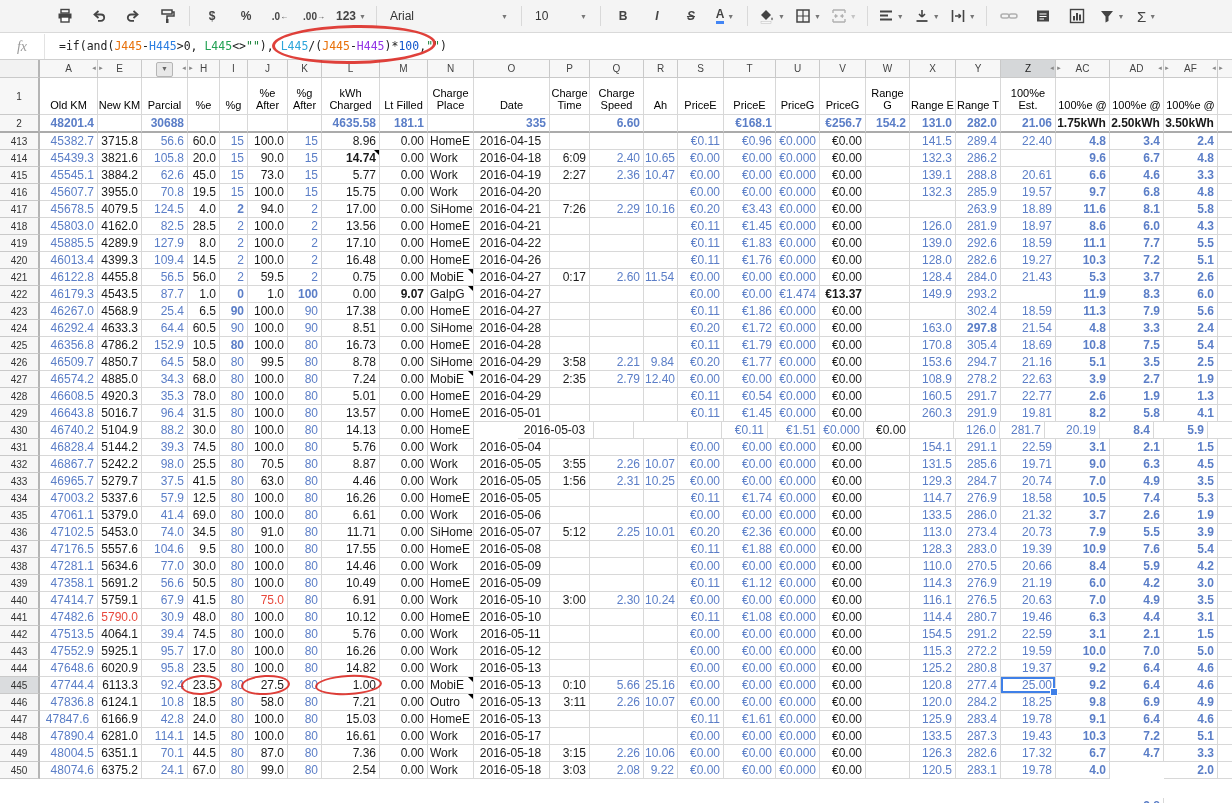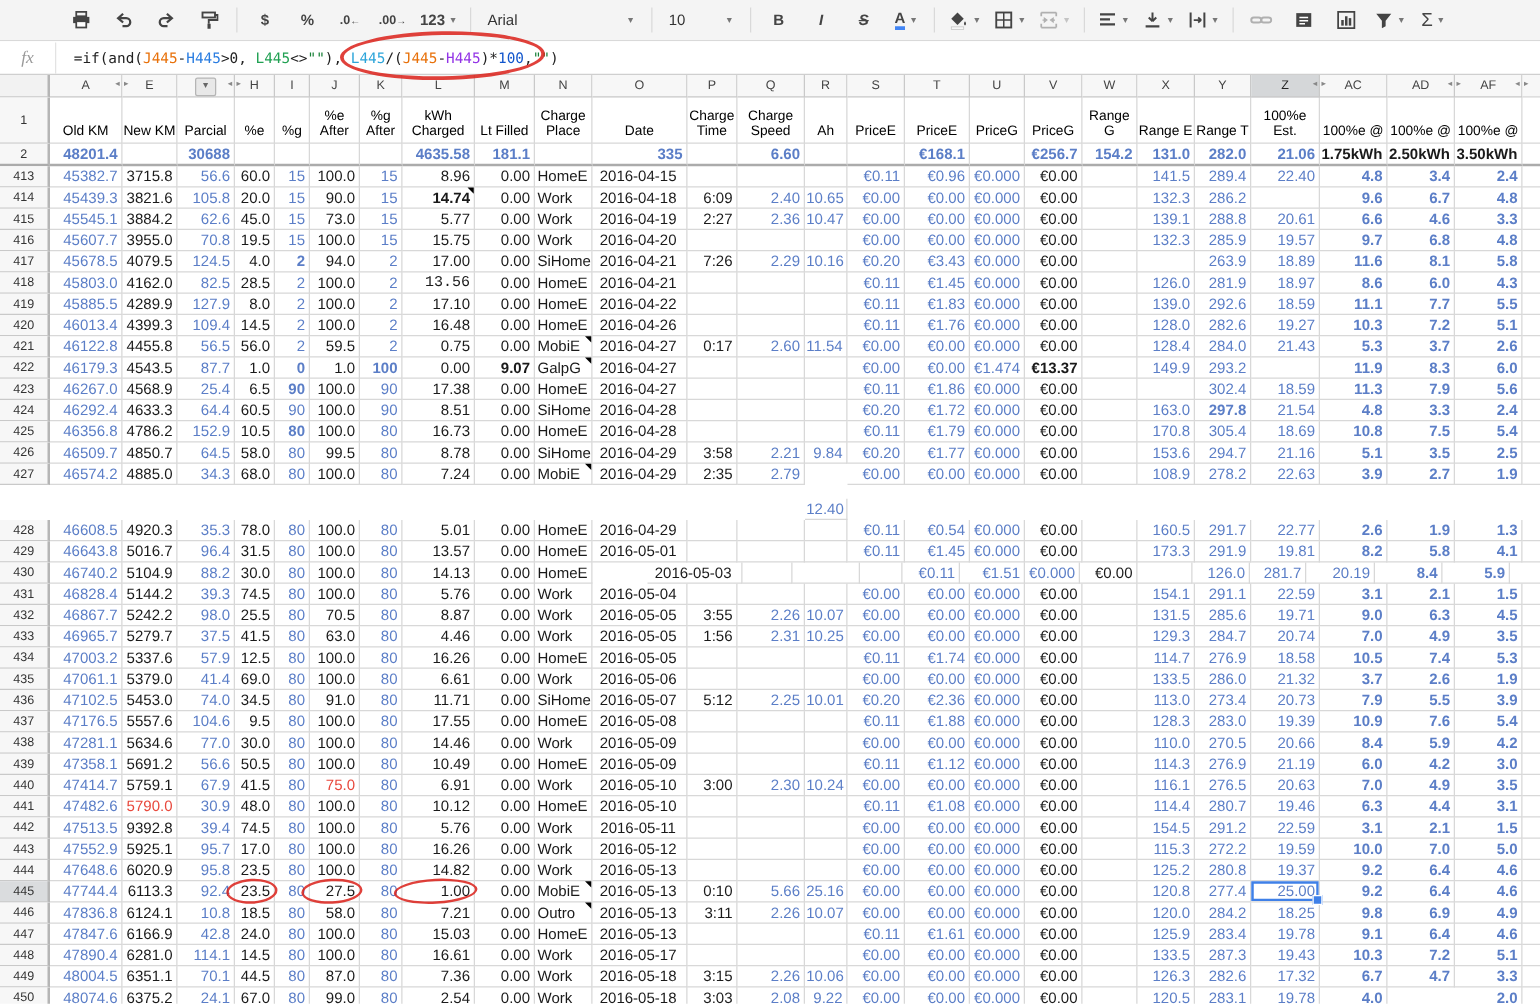--- a/index.html
+++ b/index.html
@@ -469,21 +469,21 @@
       </div>
       <div class="frow drow">
         <div class="rowhead" style="height: 17px;">418</div>
         <div class="cell blue" style="width: 58px;">45803.0</div>
         <div class="cell blk" style="width: 44px;">4162.0</div>
         <div class="cell blue" style="width: 46px;">82.5</div>
         <div class="cell blk" style="width: 32px;">28.5</div>
         <div class="cell blue" style="width: 28px;">2</div>
         <div class="cell blk" style="width: 40px;">100.0</div>
         <div class="cell blue" style="width: 34px;">2</div>
-        <div class="cell blk" style="width: 58px; font-family: Liberation Mono, monospace;">13.56</div>
+        <div class="cell blk" style="width: 58px;">13.56</div>
         <div class="cell blk" style="width: 48px;">0.00</div>
         <div class="cell blk left" style="width: 46px;">HomeE</div>
         <div class="cell blk ctr" style="width: 76px;">2016-04-21</div>
         <div class="cell blk" style="width: 40px;"></div>
         <div class="cell blue" style="width: 54px;"></div>
         <div class="cell blue" style="width: 34px;"></div>
         <div class="cell blue" style="width: 46px;">€0.11</div>
         <div class="cell blue" style="width: 52px;">€1.45</div>
         <div class="cell blue" style="width: 44px;">€0.000</div>
         <div class="cell blk" style="width: 46px;">€0.00</div>
@@ -736,21 +736,21 @@
         <div class="cell blk" style="width: 32px;">68.0</div>
         <div class="cell blue" style="width: 28px;">80</div>
         <div class="cell blk" style="width: 40px;">100.0</div>
         <div class="cell blue" style="width: 34px;">80</div>
         <div class="cell blk" style="width: 58px;">7.24</div>
         <div class="cell blk" style="width: 48px;">0.00</div>
         <div class="cell blk left note" style="width: 46px;">MobiE</div>
         <div class="cell blk ctr" style="width: 76px;">2016-04-29</div>
         <div class="cell blk" style="width: 40px;">2:35</div>
         <div class="cell blue" style="width: 54px;">2.79</div>
-        <div class="cell blue" style="width: 34px; margin-top: 28px;">12.40</div>
+        <div class="cell blue" style="width: 34px;">12.40</div>
         <div class="cell blue" style="width: 46px;">€0.00</div>
         <div class="cell blue" style="width: 52px;">€0.00</div>
         <div class="cell blue" style="width: 44px;">€0.000</div>
         <div class="cell blk" style="width: 46px;">€0.00</div>
         <div class="cell blue" style="width: 44px;"></div>
         <div class="cell blue" style="width: 46px;">108.9</div>
         <div class="cell blue" style="width: 45px;">278.2</div>
         <div class="cell blue" style="width: 55px;">22.63</div>
         <div class="cell bblue" style="width: 54px;">3.9</div>
         <div class="cell bblue" style="width: 54px;">2.7</div>
@@ -800,21 +800,21 @@
         <div class="cell blk left" style="width: 46px;">HomeE</div>
         <div class="cell blk ctr" style="width: 76px;">2016-05-01</div>
         <div class="cell blk" style="width: 40px;"></div>
         <div class="cell blue" style="width: 54px;"></div>
         <div class="cell blue" style="width: 34px;"></div>
         <div class="cell blue" style="width: 46px;">€0.11</div>
         <div class="cell blue" style="width: 52px;">€1.45</div>
         <div class="cell blue" style="width: 44px;">€0.000</div>
         <div class="cell blk" style="width: 46px;">€0.00</div>
         <div class="cell blue" style="width: 44px;"></div>
-        <div class="cell blue" style="width: 46px;">173.3</div>
+        <div class="cell blue" style="width: 46px;">260.3</div>
         <div class="cell blue" style="width: 45px;">291.9</div>
         <div class="cell blue" style="width: 55px;">19.81</div>
         <div class="cell bblue" style="width: 54px;">8.2</div>
         <div class="cell bblue" style="width: 54px;">5.8</div>
         <div class="cell bblue" style="width: 54px;">4.1</div>
         <div class="cell sliver"></div>
       </div>
       <div class="frow drow">
         <div class="rowhead" style="height: 17px;">430</div>
         <div class="cell blue" style="width: 58px;">46740.2</div>
@@ -1159,21 +1159,21 @@
         <div class="cell blue" style="width: 45px;">280.7</div>
         <div class="cell blue" style="width: 55px;">19.46</div>
         <div class="cell bblue" style="width: 54px;">6.3</div>
         <div class="cell bblue" style="width: 54px;">4.4</div>
         <div class="cell bblue" style="width: 54px;">3.1</div>
         <div class="cell sliver"></div>
       </div>
       <div class="frow drow">
         <div class="rowhead" style="height: 17px;">442</div>
         <div class="cell blue" style="width: 58px;">47513.5</div>
-        <div class="cell blk" style="width: 44px;">9392.8</div>
+        <div class="cell blk" style="width: 44px;">4064.1</div>
         <div class="cell blue" style="width: 46px;">39.4</div>
         <div class="cell blk" style="width: 32px;">74.5</div>
         <div class="cell blue" style="width: 28px;">80</div>
         <div class="cell blk" style="width: 40px;">100.0</div>
         <div class="cell blue" style="width: 34px;">80</div>
         <div class="cell blk" style="width: 58px;">5.76</div>
         <div class="cell blk" style="width: 48px;">0.00</div>
         <div class="cell blk left" style="width: 46px;">Work</div>
         <div class="cell blk ctr" style="width: 76px;">2016-05-11</div>
         <div class="cell blk" style="width: 40px;"></div>
@@ -1303,21 +1303,21 @@
         <div class="cell blue" style="width: 46px;">120.0</div>
         <div class="cell blue" style="width: 45px;">284.2</div>
         <div class="cell blue" style="width: 55px;">18.25</div>
         <div class="cell bblue" style="width: 54px;">9.8</div>
         <div class="cell bblue" style="width: 54px;">6.9</div>
         <div class="cell bblue" style="width: 54px;">4.9</div>
         <div class="cell sliver"></div>
       </div>
       <div class="frow drow">
         <div class="rowhead" style="height: 17px;">447</div>
-        <div class="cell blue" style="width: 58px;">47847.6</div>
+        <div class="cell blue" style="width: 58px; text-align: center;">47847.6</div>
         <div class="cell blk" style="width: 44px;">6166.9</div>
         <div class="cell blue" style="width: 46px;">42.8</div>
         <div class="cell blk" style="width: 32px;">24.0</div>
         <div class="cell blue" style="width: 28px;">80</div>
         <div class="cell blk" style="width: 40px;">100.0</div>
         <div class="cell blue" style="width: 34px;">80</div>
         <div class="cell blk" style="width: 58px;">15.03</div>
         <div class="cell blk" style="width: 48px;">0.00</div>
         <div class="cell blk left" style="width: 46px;">HomeE</div>
         <div class="cell blk ctr" style="width: 76px;">2016-05-13</div>

